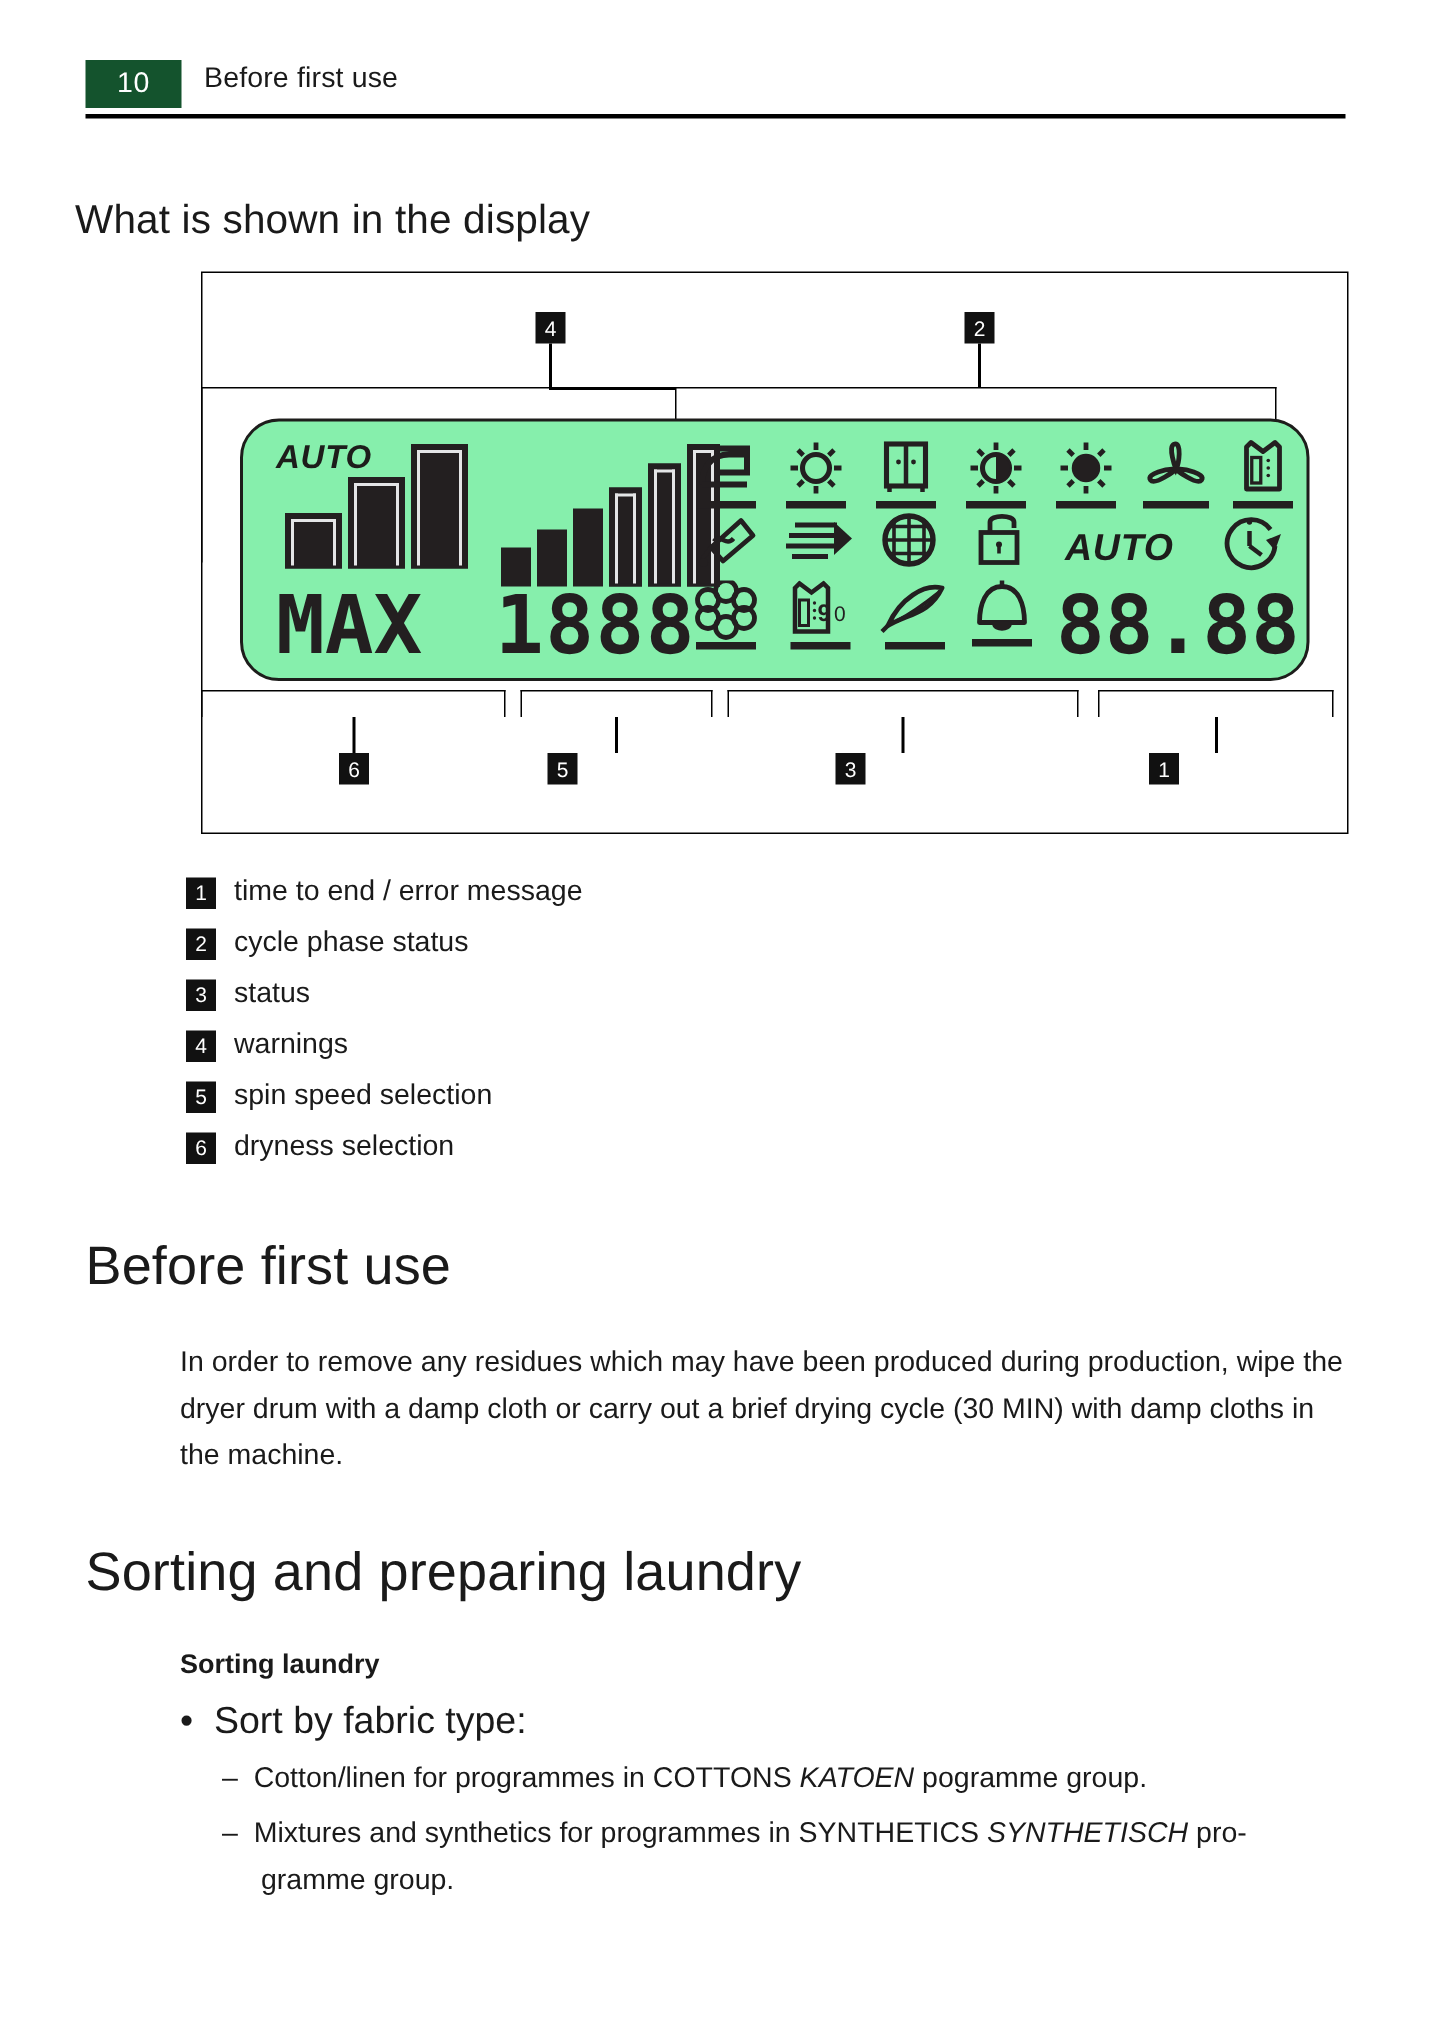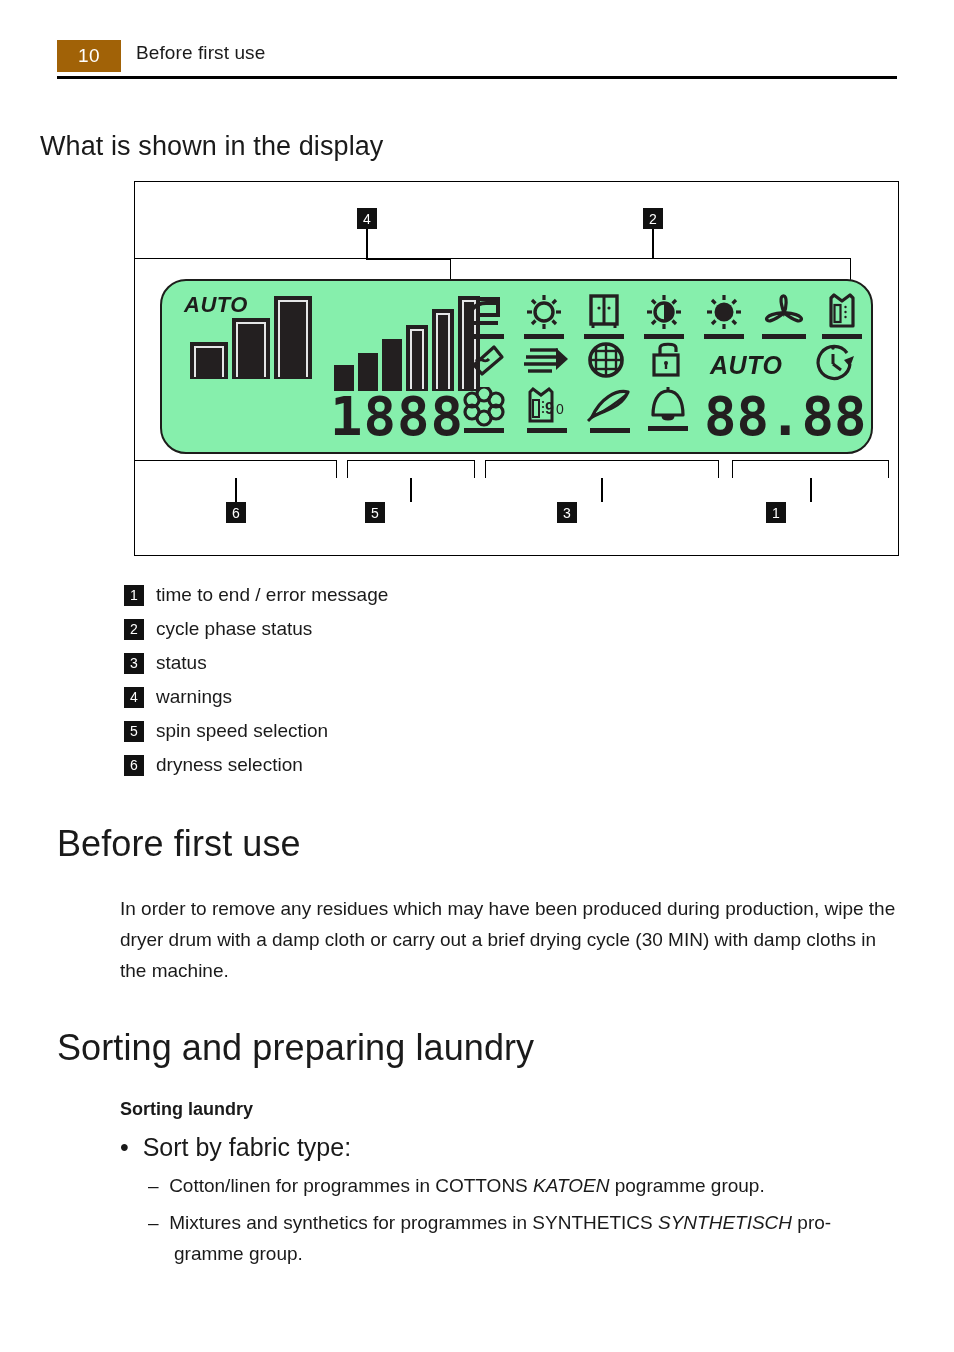--- a/index.html
+++ b/index.html
@@ -23,21 +23,21 @@
     top: 40px;
     width: 840px;
     height: 36px;
   }
   .page-number-box {
     position: absolute;
     left: 0;
     top: 0;
     width: 64px;
     height: 32px;
-    background: #a16207;
+    background: #14532d;
     color: #ffffff;
     font-size: 19px;
     display: flex;
     align-items: center;
     justify-content: center;
     letter-spacing: .5px;
   }
   .page-header-title {
     position: absolute;
     left: 79px;
@@ -244,21 +244,21 @@
 </style>
 </head>
 <body>
 
 <div class="page-header">
   <div class="page-number-box">10</div>
   <div class="page-header-title">Before first use</div>
 </div>
 <div class="header-rule"></div>
 
-<div class="h2" style="left:40px; top:131px;">What is shown in the display</div>
+<div class="h2" style="left:50px; top:131px;">What is shown in the display</div>
 
 <div class="figure-frame">
 
   <div class="chip" style="left:222px; top:26px;">4</div>
   <div class="vline" style="left:231px; top:47px; height:29px;"></div>
   <div class="hline" style="left:231px; top:76px; width:84px;"></div>
 
   <div class="chip" style="left:508px; top:26px;">2</div>
   <div class="vline" style="left:517px; top:47px; height:29px;"></div>
 
@@ -296,20 +296,21 @@
     <span class="inner-line"></span>
       <span class="side-l"></span>
       <span class="side-r"></span>
   </div>
   <div class="bar hollow" style="left:112px; top:15px; width:38px; height:83px;">
     <span class="inner-line"></span>
       <span class="side-l"></span>
       <span class="side-r"></span>
   </div>
 
+  <div class="seg" style="left:22px; top:104px; font-size:54px; letter-spacing:0px;">MAX</div>
 
   <div class="bar" style="left:172px; top:84px; width:20px; height:26px;"></div>
   <div class="bar" style="left:196px; top:72px; width:20px; height:38px;"></div>
   <div class="bar" style="left:220px; top:58px; width:20px; height:52px;"></div>
   <div class="bar hollow" style="left:244px; top:44px; width:22px; height:66px;">
     <span class="inner-line"></span>
       <span class="side-l"></span>
       <span class="side-r"></span>
   </div>
   <div class="bar hollow" style="left:270px; top:28px; width:22px; height:82px;">

